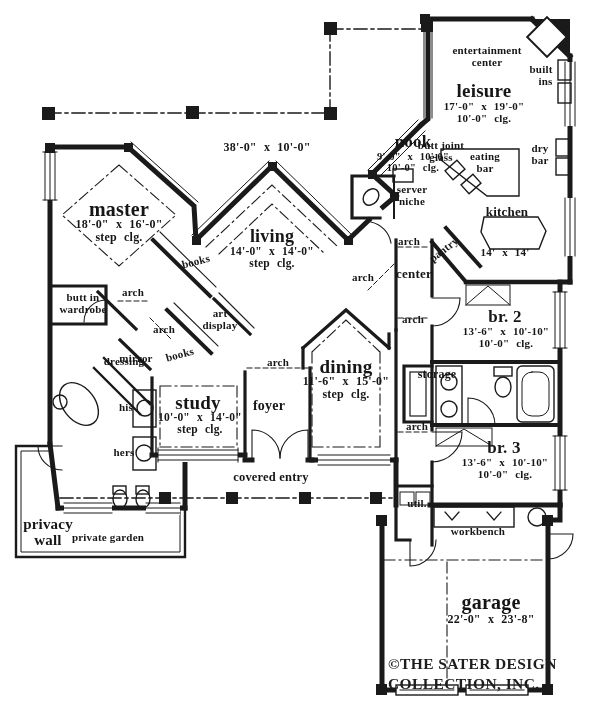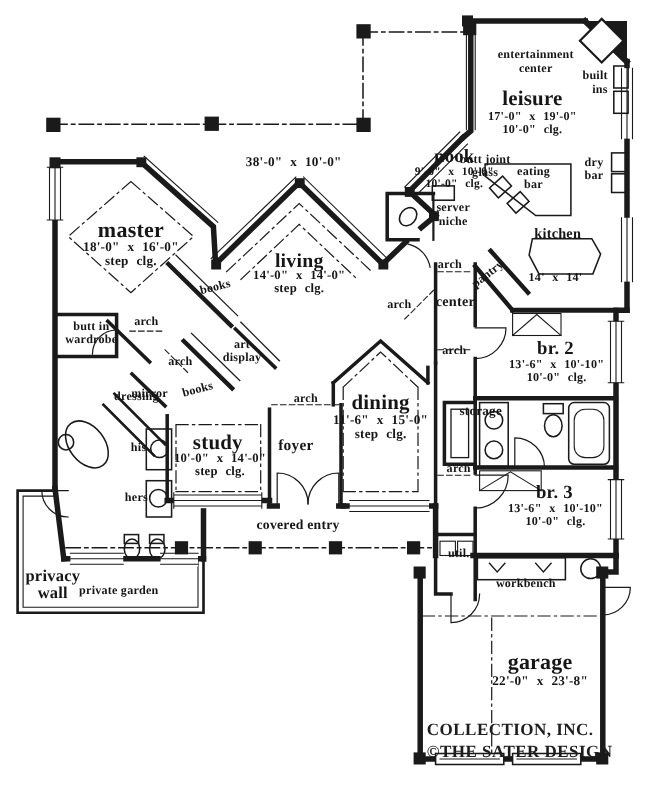--- a/index.html
+++ b/index.html
@@ -296,17 +296,17 @@
       <div class="lbl" style="left: 271px; top: 478px; font-size: 12.5px; transform: translate(-50%, -50%);">covered entry</div>
       <div class="lbl" style="left: 478px; top: 532px; font-size: 11px; transform: translate(-50%, -50%);">workbench</div>
       <div class="lbl" style="left: 491px; top: 603px; font-size: 20px; transform: translate(-50%, -50%);">garage</div>
       <div class="lbl" style="left: 491px; top: 619px; font-size: 12px; transform: translate(-50%, -50%); word-spacing: 4px;">22'-0" x 23'-8"</div>
       <div class="lbl" style="left: 48px; top: 532px; font-size: 15px; transform: translate(-50%, -50%);">privacy
 wall</div>
       <div class="lbl" style="left: 108px; top: 538px; font-size: 11px; transform: translate(-50%, -50%);">private garden</div>
     </div>
 
 <div class="footer">
+  <span>©THE SATER DESIGN</span>
   <span>COLLECTION, INC.</span>
-  <span>©THE SATER DESIGN</span>
 </div>
 
 </div>
 
 </body></html>

